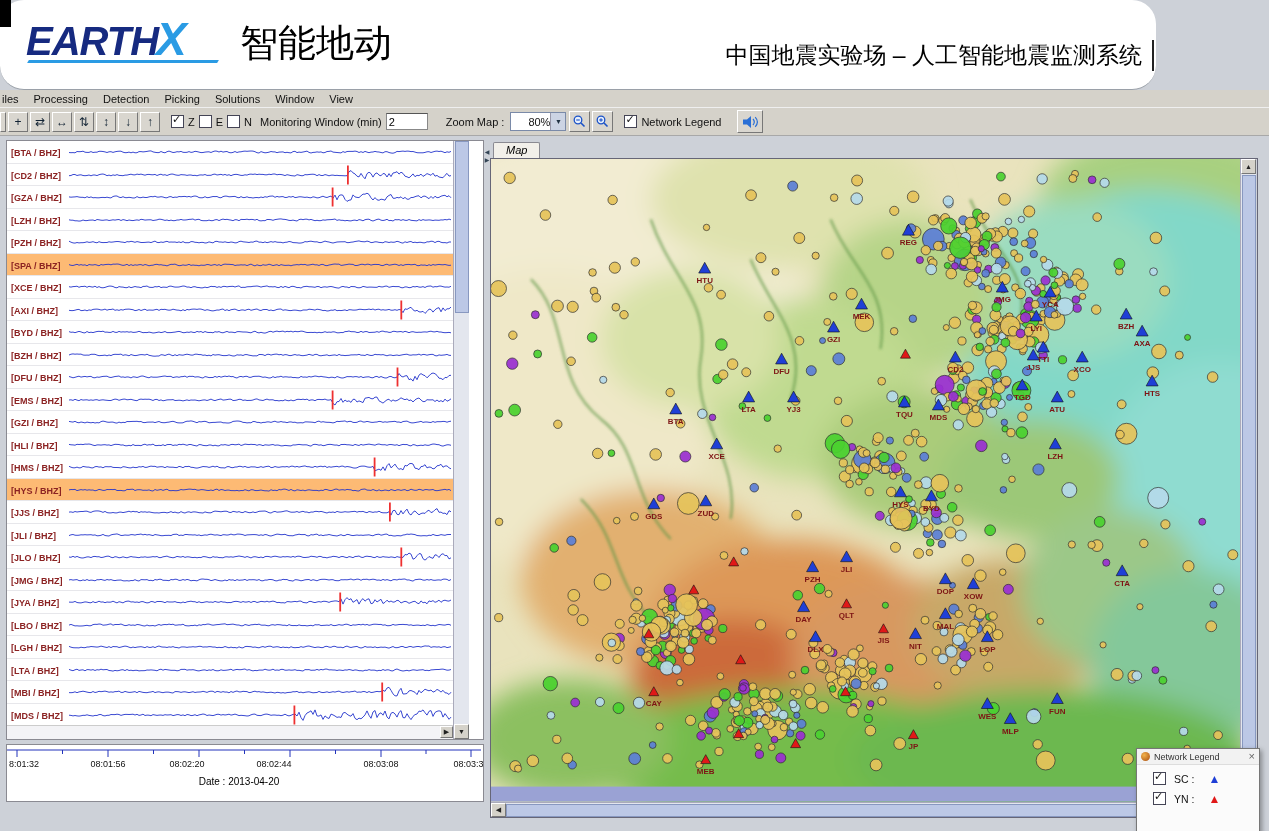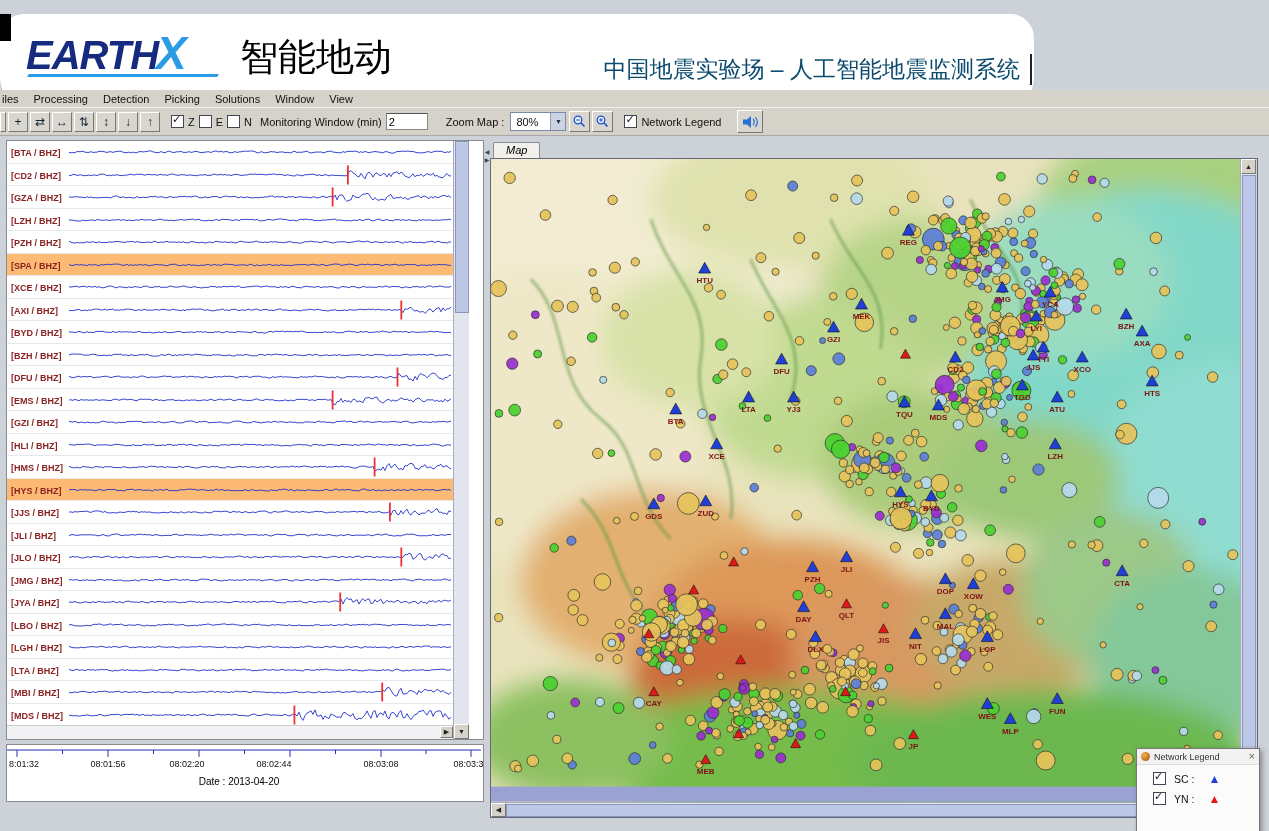--- a/index.html
+++ b/index.html
@@ -1,44 +1,44 @@
 <!DOCTYPE html>
 <html><head>
 <meta charset="utf-8">
 <style>
   html,body{margin:0;padding:0;}
   body{position:relative;width:1269px;height:831px;overflow:hidden;background:#cdd1d8;
        font-family:"Liberation Sans",sans-serif;-webkit-font-smoothing:antialiased;}
 
   
-  .header{position:absolute;left:0;top:14px;width:1034px;height:89px;background:#fff;border-bottom:1px solid #9aa0a8;border-radius:24px;}
+  .header{position:absolute;left:0;top:0;width:1156px;height:89px;background:#fff;border-bottom:1px solid #9aa0a8;border-radius:24px;}
   .black-corner{position:absolute;left:0;top:0;width:11px;height:27px;background:#000;}
   .logo{position:absolute;left:26px;top:16px;font-style:italic;font-weight:bold;line-height:1;white-space:nowrap;}
   .logo .e1{font-size:40px;color:#162a80;letter-spacing:-1px;}
   .logo .e2{font-size:46px;color:#2a9be4;margin-left:-2px;}
   .logo-underline{position:absolute;left:28px;top:60px;width:190px;height:3px;background:#2a9be4;transform:skewX(-30deg);}
   .product{position:absolute;left:240px;top:18px;font-size:38px;color:#000;}
-  .subtitle{position:absolute;right:2px;top:40px;font-size:23px;color:#0c4a6e;border-right:2px solid #222;padding-right:10px;}
+  .subtitle{position:absolute;right:2px;top:40px;font-size:23px;color:#000000;border-right:2px solid #222;padding-right:10px;}
 
   
   .menubar{position:absolute;left:0;top:90px;width:1269px;height:17px;background:#d5d2ca;font-size:11px;display:flex;align-items:center;color:#111;}
   .menu-item{padding:1px 5px;margin-right:5px;cursor:default;}
   .menu-item:first-child{margin-left:-3px;}
 
   
   .toolbar{position:absolute;left:0;top:107px;width:1269px;height:27px;background:#d5d2ca;border-top:1px solid #efefef;border-bottom:1px solid #a8a8a8;display:flex;align-items:center;font-size:11px;color:#111;}
   .tb-group{display:flex;align-items:center;}
   .tb-btn{width:20px;height:20px;margin:0 1px;background:#d9d6cf;border:1px solid;border-color:#fff #777 #777 #fff;display:flex;align-items:center;justify-content:center;font-size:12px;color:#123;box-sizing:border-box;}
   .tb-btn.partial{width:6px;margin-left:0;overflow:hidden;}
   .cb{width:11px;height:11px;background:#fff;border:1px solid #445;display:inline-block;position:relative;box-sizing:content-box;}
   .cb.checked::after{content:"✓";position:absolute;left:0;top:-3px;font-size:11px;color:#111;}
   .tb-label{margin:0 4px;white-space:nowrap;}
   .mon-input{width:36px;height:15px;border:1px solid #888;border-top-color:#555;font-size:11px;padding:0 2px;font-family:inherit;}
   .combo{width:54px;height:17px;background:#fff;border:1px solid #7a8aa8;display:flex;align-items:center;margin:0 2px;}
-  .combo-text{flex:1;padding-left:5px;font-size:11px;}
+  .combo-text{flex:1;padding-left:17px;font-size:11px;}
   .combo-arrow{width:14px;height:100%;background:#ccd4e4;border-left:1px solid #99a;font-size:7px;display:flex;align-items:center;justify-content:center;color:#234;}
   .mag-btn,.spk-btn{width:19px;height:19px;margin:0 1px;background:#d9d6cf;border:1px solid;border-color:#fff #777 #777 #fff;display:flex;align-items:center;justify-content:center;}
   .spk-btn{width:24px;height:21px;margin-left:12px;}.sp10{width:10px;}.sp14{width:14px;}
 
   
   .wave-panel{position:absolute;left:6px;top:140px;width:478px;height:600px;background:#fff;border:1px solid #8a8a92;box-sizing:border-box;display:flex;}
   .rows-col{width:446px;display:flex;flex-direction:column;}
   .waveform-rows{height:585px;overflow:hidden;}
   .wave-row{height:22.5px;position:relative;border-bottom:1px solid #e7e7eb;box-sizing:border-box;}
   .wave-row.selected{background:#fdba74;}

